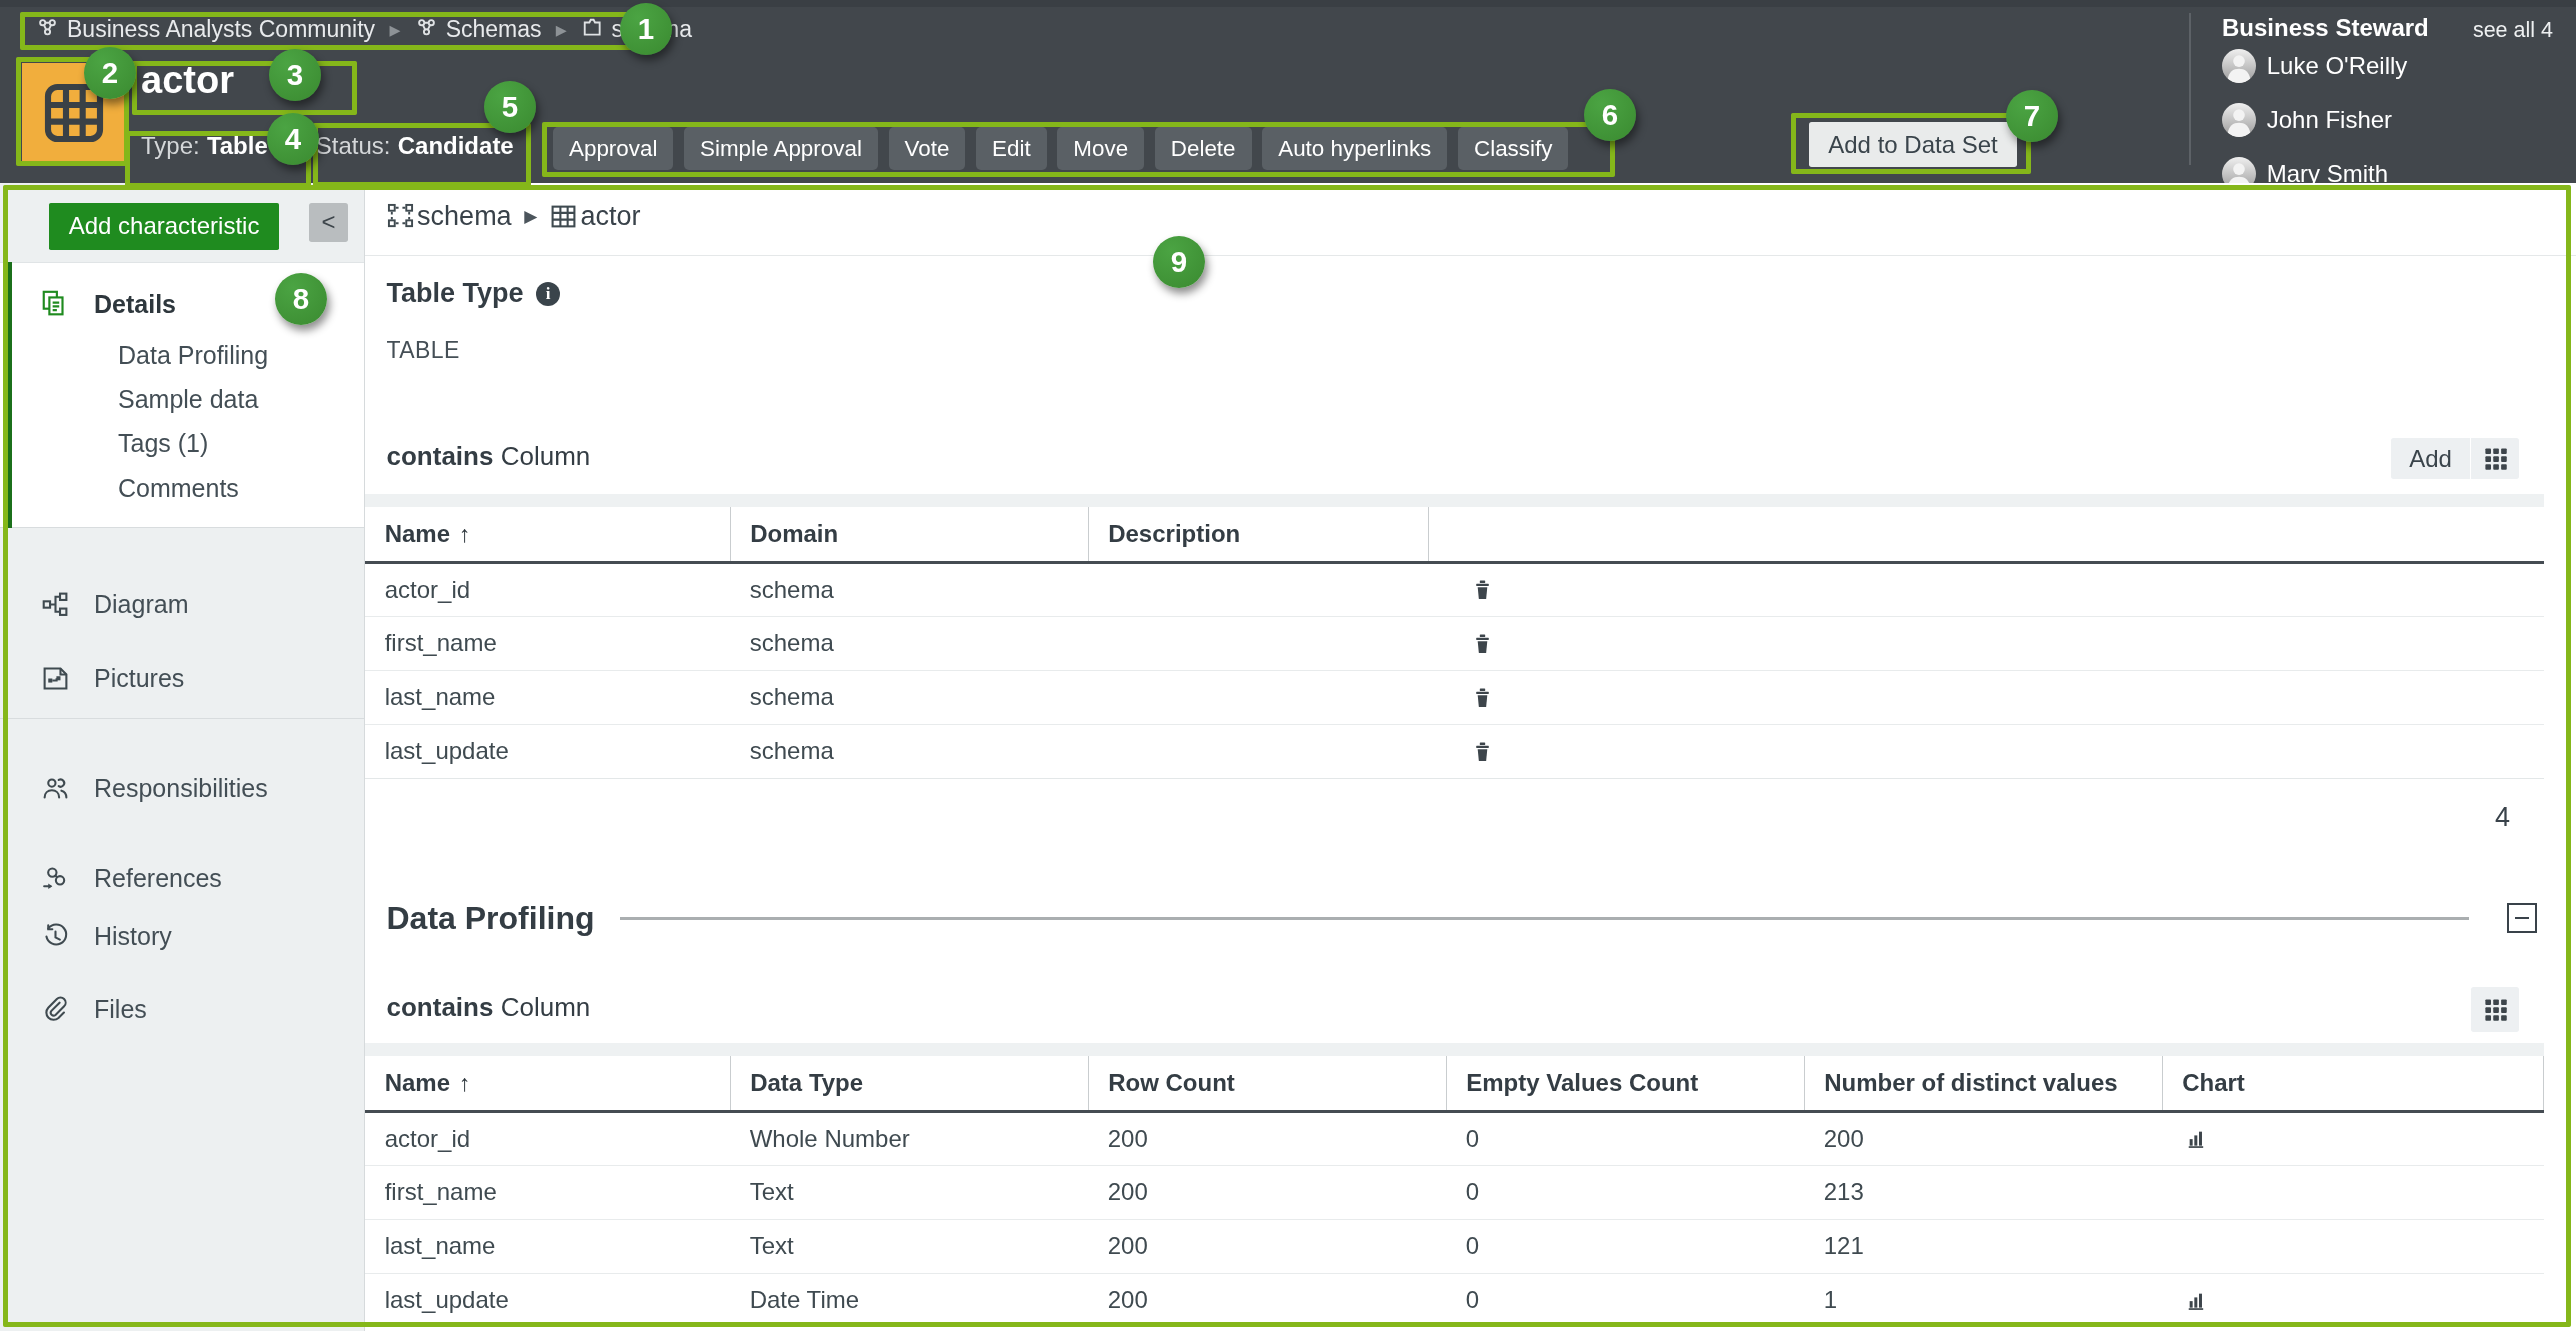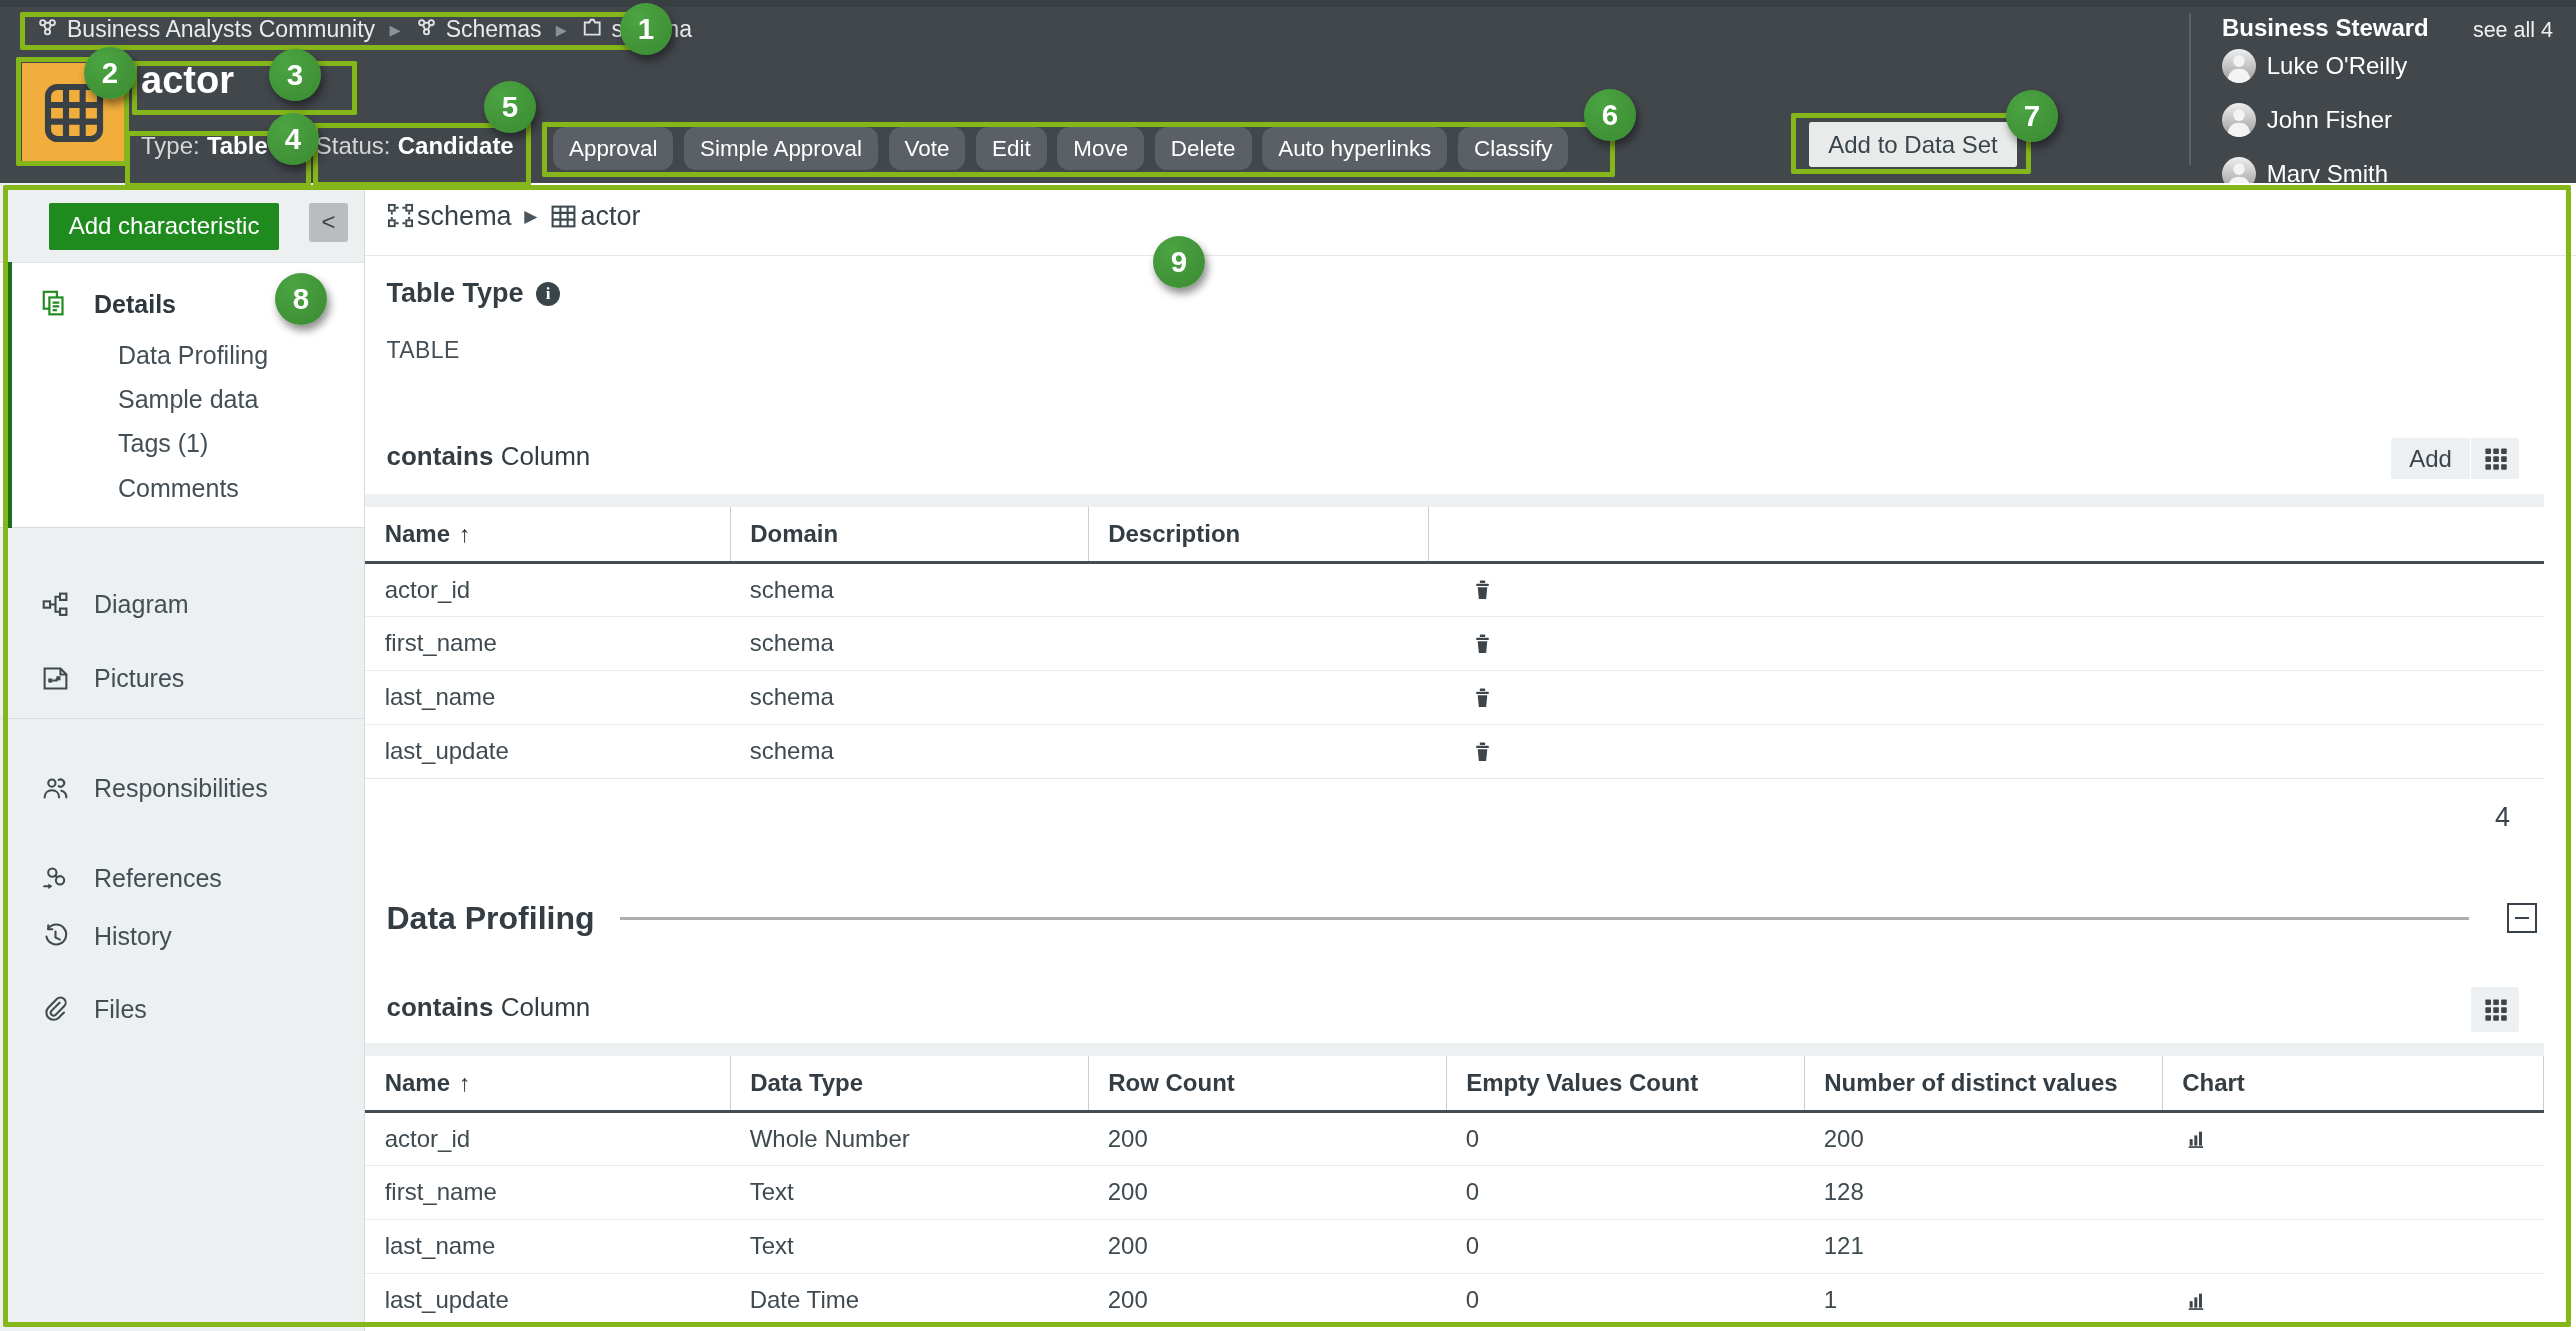--- a/index.html
+++ b/index.html
@@ -11,21 +11,21 @@
   .topstrip{position:absolute;top:0;left:0;right:0;height:7.2px;background:#3a3f44}
   .crumbs{position:absolute;top:7.2px;left:36px;height:45px;display:flex;align-items:center;gap:14.3px}
   .crumb{display:flex;align-items:flex-start;gap:8px;color:#e8eaec;font-size:23px;white-space:nowrap}
   .crumb-sep{color:#8d9296;font-size:14.3px}
   .tile{position:absolute;left:21.5px;top:63px;width:104px;height:100px;background:#f1ae3d;display:flex;align-items:center;justify-content:center}
   .asset-title{position:absolute;left:141px;top:59px;font-size:38px;font-weight:bold;color:#fff}
   .meta{position:absolute;left:141px;top:132px;font-size:24px;color:#d4d7d9;display:flex;white-space:nowrap}
   .meta b{color:#fff;margin-left:7.2px}
   .meta .status{margin-left:48px}
   .actions{position:absolute;left:553px;top:127px;display:flex;gap:10.7px}
-  .abtn{height:43px;background:#5a6065;border-radius:12px;color:#fff;font-size:22.4px;display:flex;align-items:center;padding:0 16px;white-space:nowrap}
+  .abtn{height:43px;background:#5a6065;border-radius:5px;color:#fff;font-size:22.4px;display:flex;align-items:center;padding:0 16px;white-space:nowrap}
   .adddataset{position:absolute;left:1809px;top:122px;width:208px;height:45px;background:#e9ebeb;border-radius:2.7px;color:#3a444b;font-size:24px;display:flex;align-items:center;justify-content:center}
   .vdivider{position:absolute;left:2189px;top:12.5px;width:1.8px;height:152px;background:#5d6267}
   .steward-title{position:absolute;left:2222px;top:14.3px;font-size:24px;font-weight:bold;color:#fff}
   .seeall{position:absolute;right:23px;top:18px;font-size:21.5px;color:#eef0f1}
   .people{position:absolute;left:2222px;top:48px;display:flex;flex-direction:column;gap:18px}
   .person{display:flex;align-items:center;gap:10.7px;color:#fff;font-size:24px;height:36px}
   .avatar{width:34px;height:34px;border-radius:50%;background:linear-gradient(#efefef,#9a9a9a);overflow:hidden;flex:none}
 
   
   .main{position:absolute;top:183px;left:0;right:0;bottom:0;display:flex}
@@ -544,21 +544,21 @@
                     </g>
                   </svg></span>
               </td>
             </tr>
 
             <tr>
               <td>first_name</td>
               <td>Text</td>
               <td>200</td>
               <td>0</td>
-              <td>128</td>
+              <td>213</td>
               <td class="chartcell">
                 <span style="visibility: hidden;"><svg viewBox="0 0 24 24" width="22.4" height="22.4">
                     <g fill="#3d454b">
                       <rect x="5" y="13" width="3.2" height="7"></rect>
                       <rect x="10" y="9" width="3.2" height="11"></rect>
                       <rect x="15" y="5" width="3.2" height="15"></rect>
                       <rect x="4" y="20.6" width="15.5" height="1.8"></rect>
                     </g>
                   </svg></span>
               </td>

